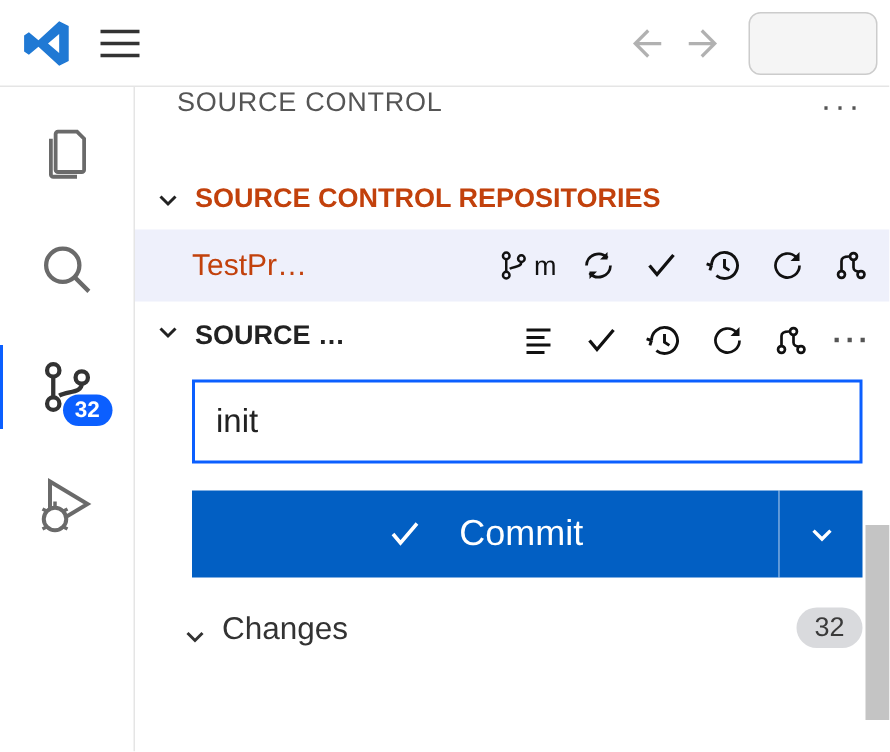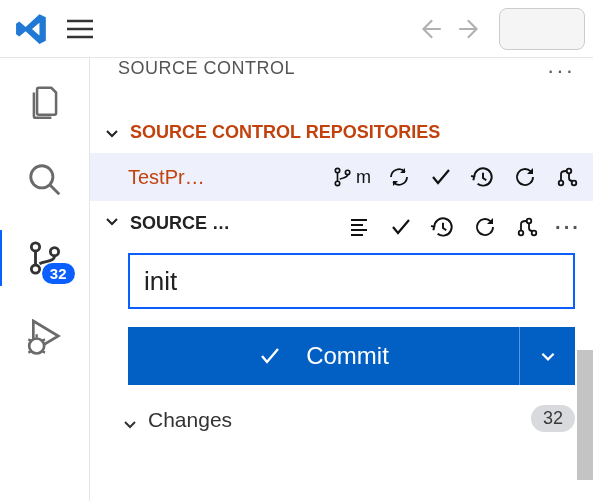--- a/index.html
+++ b/index.html
@@ -35,21 +35,21 @@
   .repo-row { display:flex; align-items:center; background:#eef0fb; height:48px; padding:0 12px 0 38px; gap:8px; }
   .repo-name { color:#c2410c; font-size:20px; white-space:nowrap; overflow:hidden; text-overflow:ellipsis; max-width:90px;text-align:center; }
   .repo-actions { margin-left:auto; display:flex; gap:14px; align-items:center; }
   .icon-btn { width:28px; height:28px; display:flex; align-items:center; justify-content:center; color:#1a1a1a; }
 
   .section-head2 { display:flex; gap:8px; padding:12px 12px 6px 14px; font-weight:700; font-size:18px; color:#222; }
   .sh2-title { white-space:nowrap; overflow:hidden; text-overflow:ellipsis; max-width:110px; }
   .sh2-actions { margin-left:auto; display:flex; gap:14px; align-items:center; }
 
   .commit-area { padding:6px 18px 0 38px; display:flex; flex-direction:column; gap:18px; position:relative; }
-  .msg-input { width:100%; height:56px; border:2px solid #0b5fff; padding:0 14px; font-size:26px; color:#222; outline:none; }
+  .msg-input { width:100%; height:56px; border:2px solid #0b5fff; padding:0 14px; font-size:22px; color:#222; outline:none; }
   .commit-btn-wrap { display:flex; width:100%; height:58px; }
   .commit-btn { flex:1; background:#025fc3; color:#fff; font-size:24px; display:flex; align-items:center; justify-content:center; gap:24px; border:none; cursor:pointer; }
   .commit-drop { width:56px; background:#025fc3; border:none; border-left:1px solid rgba(255,255,255,.35); display:flex; align-items:center; justify-content:center; cursor:pointer; }
 
   .changes-row { display:flex; align-items:flex-end; gap:8px; padding:20px 18px 0 32px; font-size:21px; color:#333; }
   .count-badge { margin-left:auto; background:#d9dadd; color:#3a3a3a; border-radius:16px; padding:3px 12px; font-size:18px; }
 
   .scroll-thumb { position:absolute; right:0; top:292px; width:16px; height:130px; background:#c4c4c4; }
 
   svg { display:block; }

